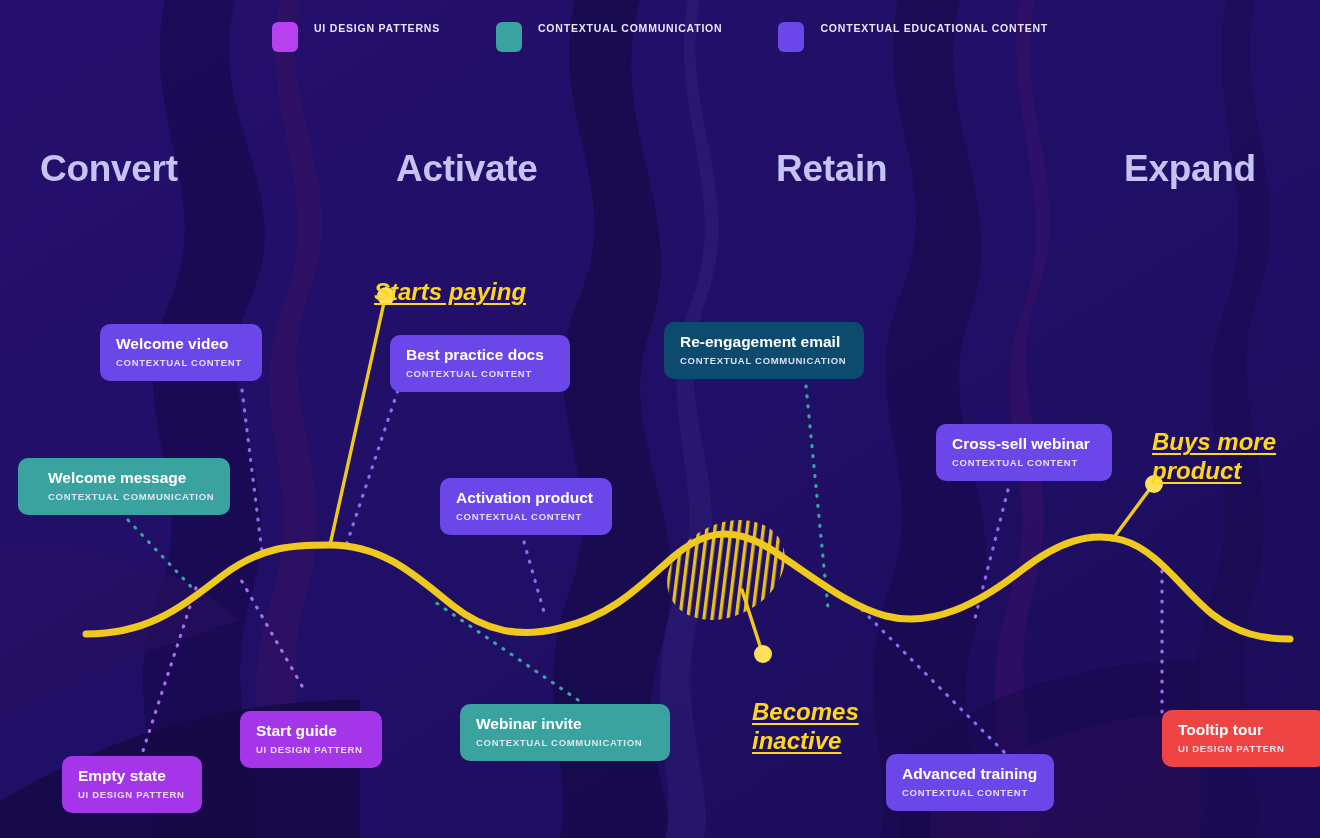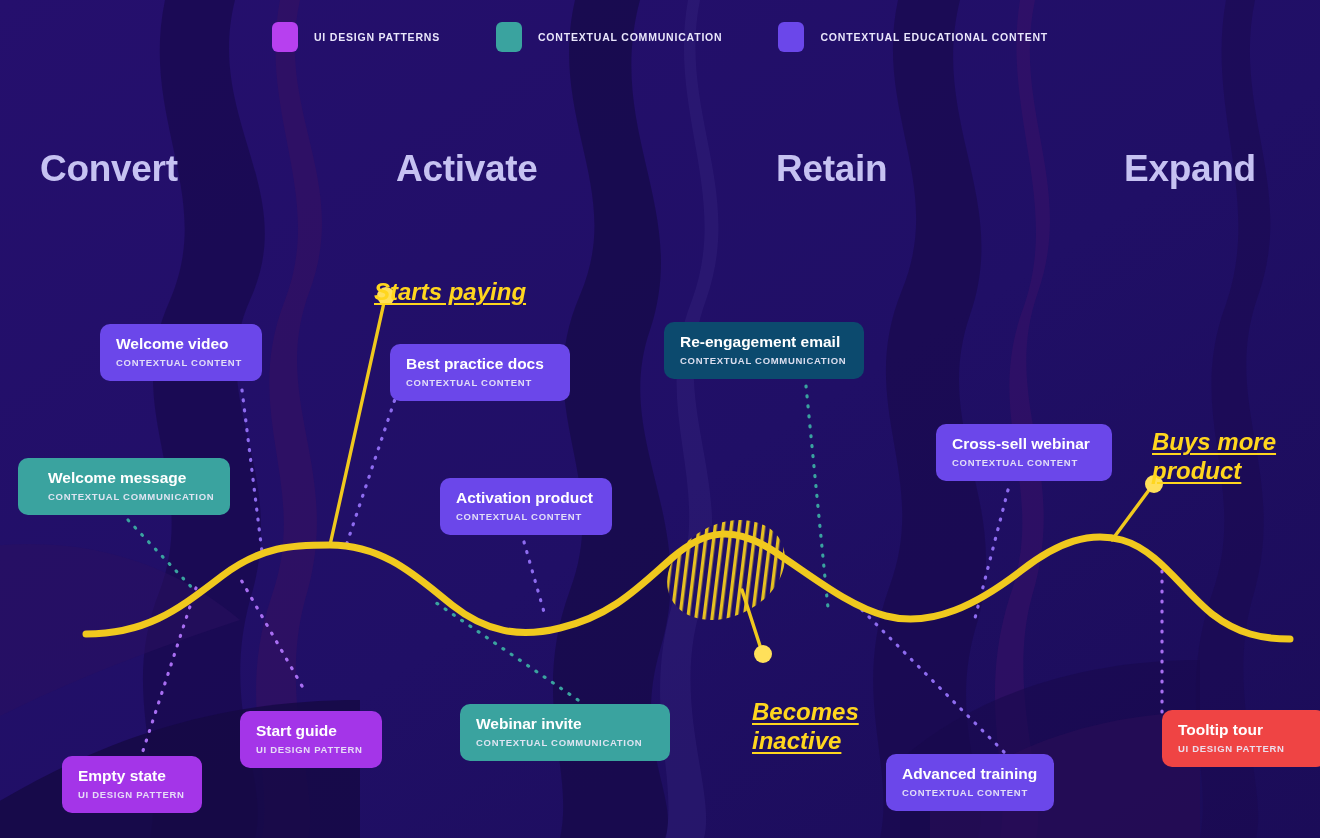--- a/index.html
+++ b/index.html
@@ -9,21 +9,21 @@
     font-family:"Liberation Sans", sans-serif;
     position:relative;
   }
   #stage{position:absolute;left:0;top:0;width:1320px;height:838px;overflow:hidden;background:#200f66;}
 
   
   #bg{position:absolute;left:0;top:0;width:1320px;height:838px;}
 
   
   .legend{position:absolute;left:0;top:22px;width:1320px;display:flex;justify-content:center;align-items:center;gap:0;}
-  .legend-item{display:flex;align-items:center;margin-right:56px;}
+  .legend-item{display:flex;margin-right:56px;}
   .legend-item:last-child{margin-right:0;}
   .legend-swatch{width:26px;height:30px;border-radius:6px;margin-right:16px;display:block;}
   .legend-label{color:#e9e6fb;font-size:10.5px;letter-spacing:.8px;font-weight:bold;white-space:nowrap;}
 
   
   .stage-title{position:absolute;color:#c6c2f2;font-size:37px;font-weight:bold;letter-spacing:-.3px;white-space:nowrap;}
 
   
   .milestone{position:absolute;color:#ffd61e;font-size:24px;font-weight:bold;font-style:italic;line-height:1.18;white-space:pre-line;}
   .milestone span{text-decoration:underline;text-underline-offset:3px;text-decoration-thickness:2px;}
@@ -149,21 +149,21 @@
   <div class="card" style="left:62px;top:756px;width:140px;background:#a435e8;">
     <div class="t">Empty state</div>
     <div class="s">UI DESIGN PATTERN</div>
   </div>
 
   <div class="card" style="left:240px;top:682px;width:142px;background:#a435e8;margin-top:29px;">
     <div class="t">Start guide</div>
     <div class="s">UI DESIGN PATTERN</div>
   </div>
 
-  <div class="card" style="left:390px;top:344px;width:180px;background:#6b47ea;">
+  <div class="card" style="left:390px;top:335px;width:180px;background:#6b47ea;">
     <div class="t">Best practice docs</div>
     <div class="s">CONTEXTUAL CONTENT</div>
   </div>
 
   <div class="card" style="left:440px;top:478px;width:172px;background:#6b47ea;">
     <div class="t">Activation product</div>
     <div class="s">CONTEXTUAL CONTENT</div>
   </div>
 
   <div class="card" style="left:460px;top:704px;width:210px;background:#3aa39f;">

